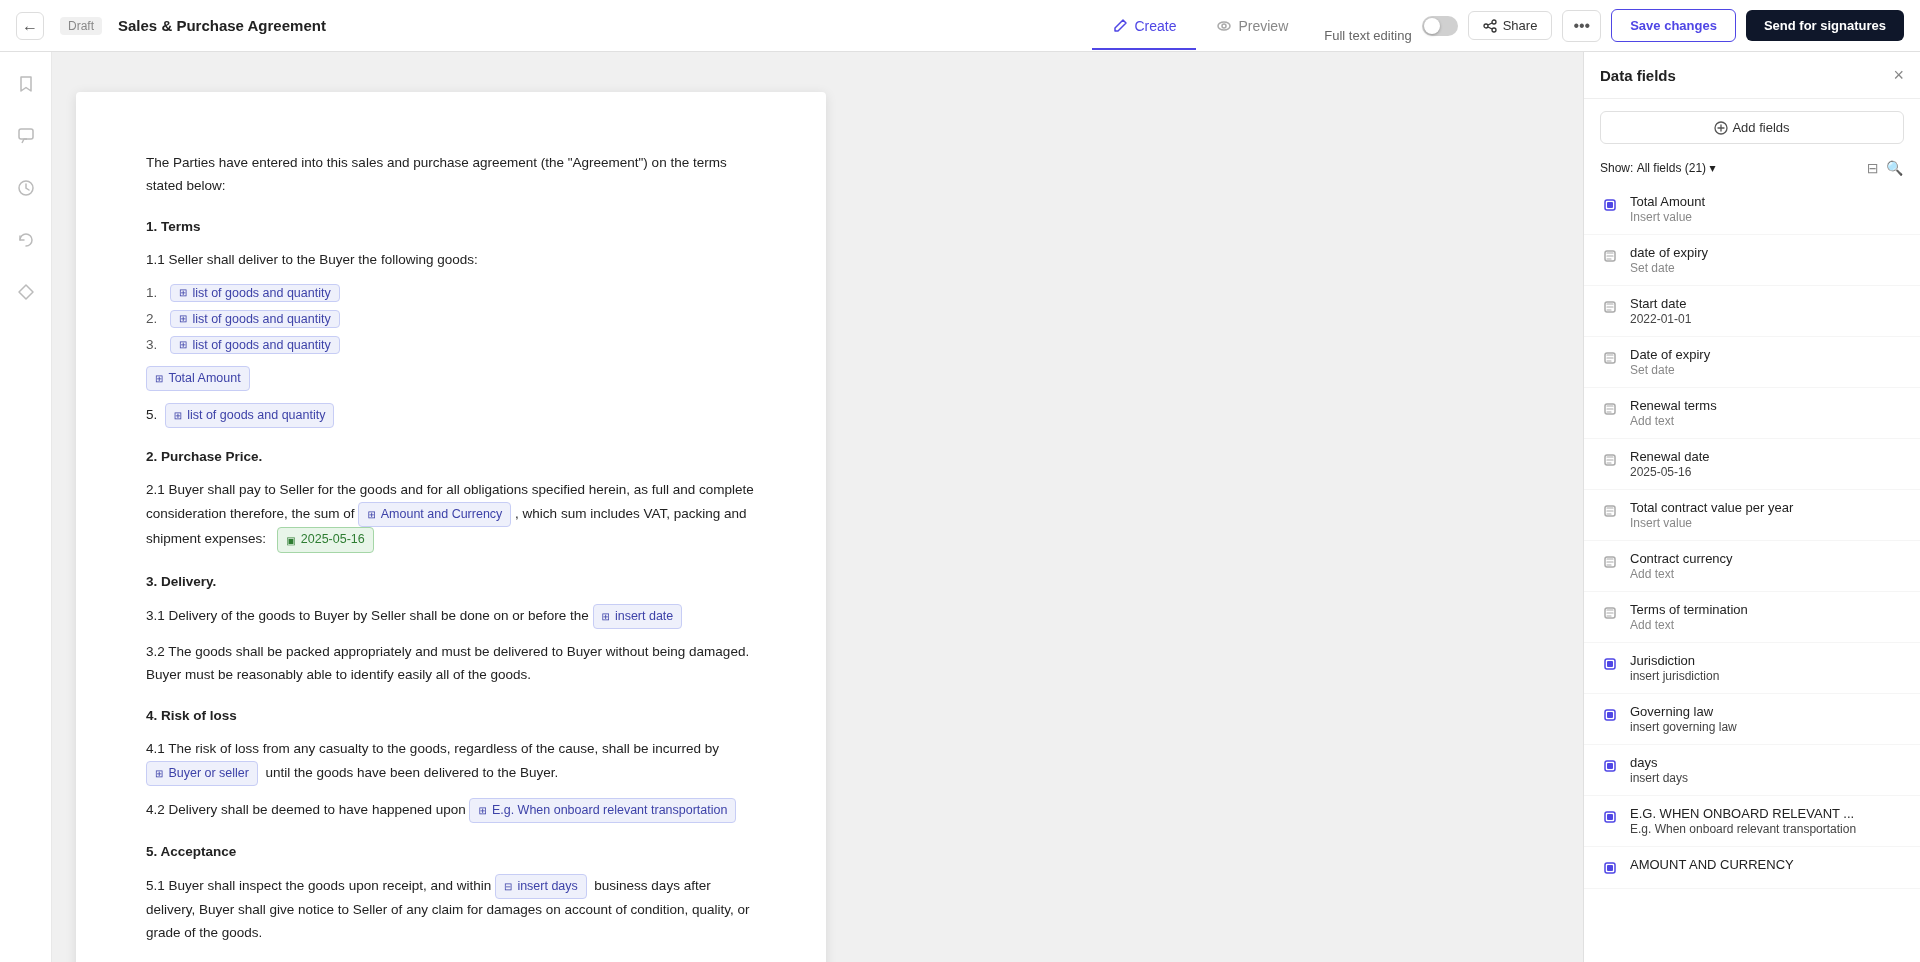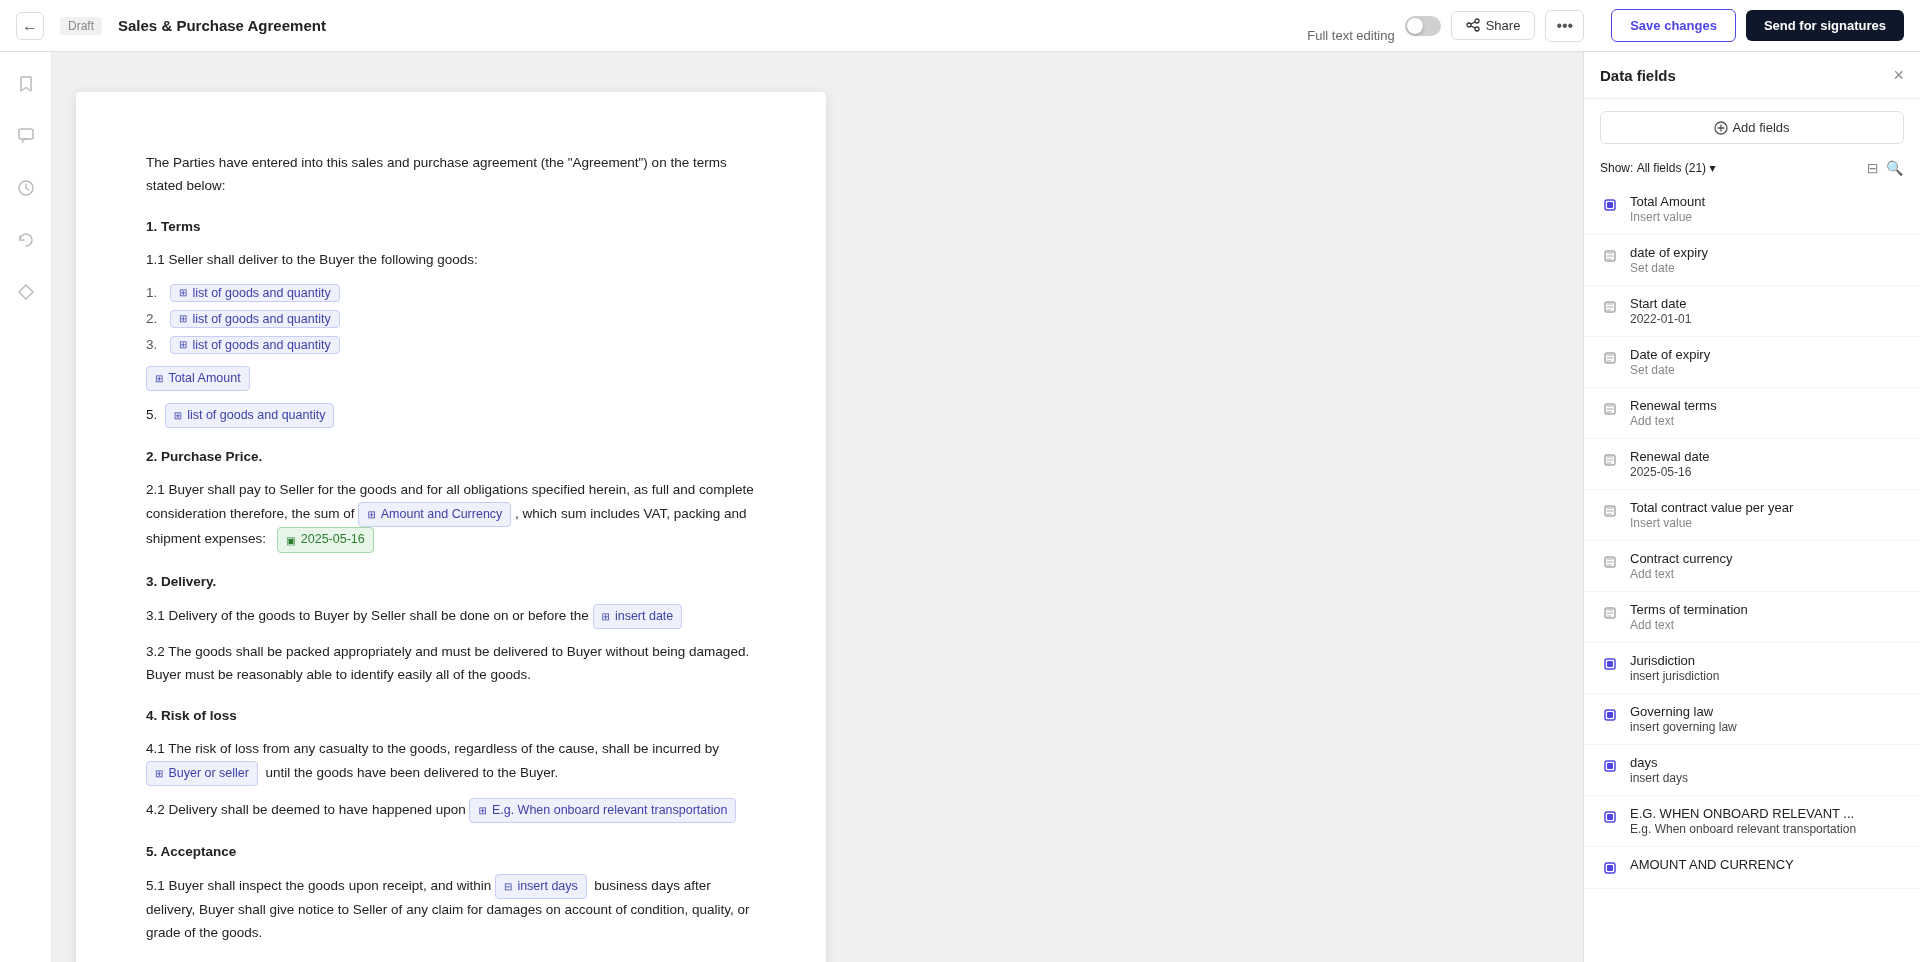--- a/index.html
+++ b/index.html
@@ -14,23 +14,23 @@
     .draft-badge { font-size: 12px; color: #888; background: #f0f0f0; border-radius: 4px; padding: 2px 8px; }
     .doc-title { font-size: 15px; font-weight: 600; color: #222; flex: 1; }
     .tab-group { display: flex; gap: 0; margin-left: auto; }
     .tab { display: flex; align-items: center; gap: 6px; padding: 14px 20px; font-size: 14px; cursor: pointer; color: #888; border-bottom: 2px solid transparent; position: relative; top: 1px; }
     .tab.active { color: #4f46e5; border-bottom: 2px solid #4f46e5; }
     .tab svg { width: 16px; height: 16px; }
     .topbar-right { display: flex; align-items: center; gap: 10px; }
     .full-text-label { font-size: 13px; color: #666; margin-top: 20px; }
     .toggle { width: 36px; height: 20px; background: #d0d0d0; border-radius: 10px; position: relative; cursor: pointer; }
     .toggle-knob { width: 16px; height: 16px; background: #fff; border-radius: 50%; position: absolute; top: 2px; left: 2px; box-shadow: 0 1px 3px rgba(0,0,0,.3); }
-    .share-btn { display: flex; align-items: flex-start; gap: 6px; border: 1px solid #ddd; background: #fff; border-radius: 6px; padding: 6px 14px; font-size: 13px; cursor: pointer; color: #333; }
+    .share-btn { display: flex; align-items: flex-end; gap: 6px; border: 1px solid #ddd; background: #fff; border-radius: 6px; padding: 6px 14px; font-size: 13px; cursor: pointer; color: #333; }
     .more-btn { border: 1px solid #ddd; background: #fff; border-radius: 6px; padding: 6px 10px; cursor: pointer; color: #555; font-size: 16px; }
-    .save-btn { background: #fff; border: 1px solid #4f46e5; color: #4f46e5; border-radius: 6px; padding: 8px 18px; font-size: 13px; font-weight: 600; cursor: pointer; margin-left: 17px; }
+    .save-btn { background: #fff; border: 1px solid #4f46e5; color: #4f46e5; border-radius: 6px; padding: 8px 18px; font-size: 13px; font-weight: 600; cursor: pointer; }
     .send-btn { background: #0f172a; border: none; color: #fff; border-radius: 6px; padding: 8px 18px; font-size: 13px; font-weight: 600; cursor: pointer; }
 
     
     .main { display: flex; flex: 1; overflow: hidden; }
 
     
     .left-icons { width: 52px; background: #fff; border-right: 1px solid #e8e8e8; display: flex; flex-direction: column; align-items: center; padding-top: 16px; gap: 20px; flex-shrink: 0; }
     .left-icon { width: 32px; height: 32px; display: flex; align-items: center; justify-content: center; color: #aaa; cursor: pointer; border-radius: 6px; }
 
     
@@ -67,20 +67,35 @@
     .field-value.has-value { color: #444; }
   </style>
 </head>
 <body>
 
 <div class="topbar">
   <button class="back-btn">←</button>
   <span class="draft-badge">Draft</span>
   <span class="doc-title">Sales &amp; Purchase Agreement</span>
 
+  <div class="tab-group">
+    <div class="tab active">
+      <svg viewBox="0 0 16 16" fill="none">
+          <path d="M11 2l3 3-8 8H3v-3l8-8z" stroke="#4f46e5" stroke-width="1.5" stroke-linejoin="round"></path>
+        </svg>
+      <span>Create</span>
+    </div>
+    <div class="tab">
+      <svg viewBox="0 0 16 16" fill="none">
+          <ellipse cx="8" cy="8" rx="6" ry="4" stroke="#aaa" stroke-width="1.5"></ellipse>
+          <circle cx="8" cy="8" r="2" stroke="#aaa" stroke-width="1.5"></circle>
+        </svg>
+      <span>Preview</span>
+    </div>
+  </div>
 
   <div class="topbar-right">
     <span class="full-text-label">Full text editing</span>
     <div class="toggle">
         <div class="toggle-knob"></div>
       </div>
     <button class="share-btn">
       <svg width="14" height="14" viewBox="0 0 14 14" fill="none">
           <circle cx="11" cy="3" r="2" stroke="#333" stroke-width="1.3"></circle>
           <circle cx="3" cy="7" r="2" stroke="#333" stroke-width="1.3"></circle>

